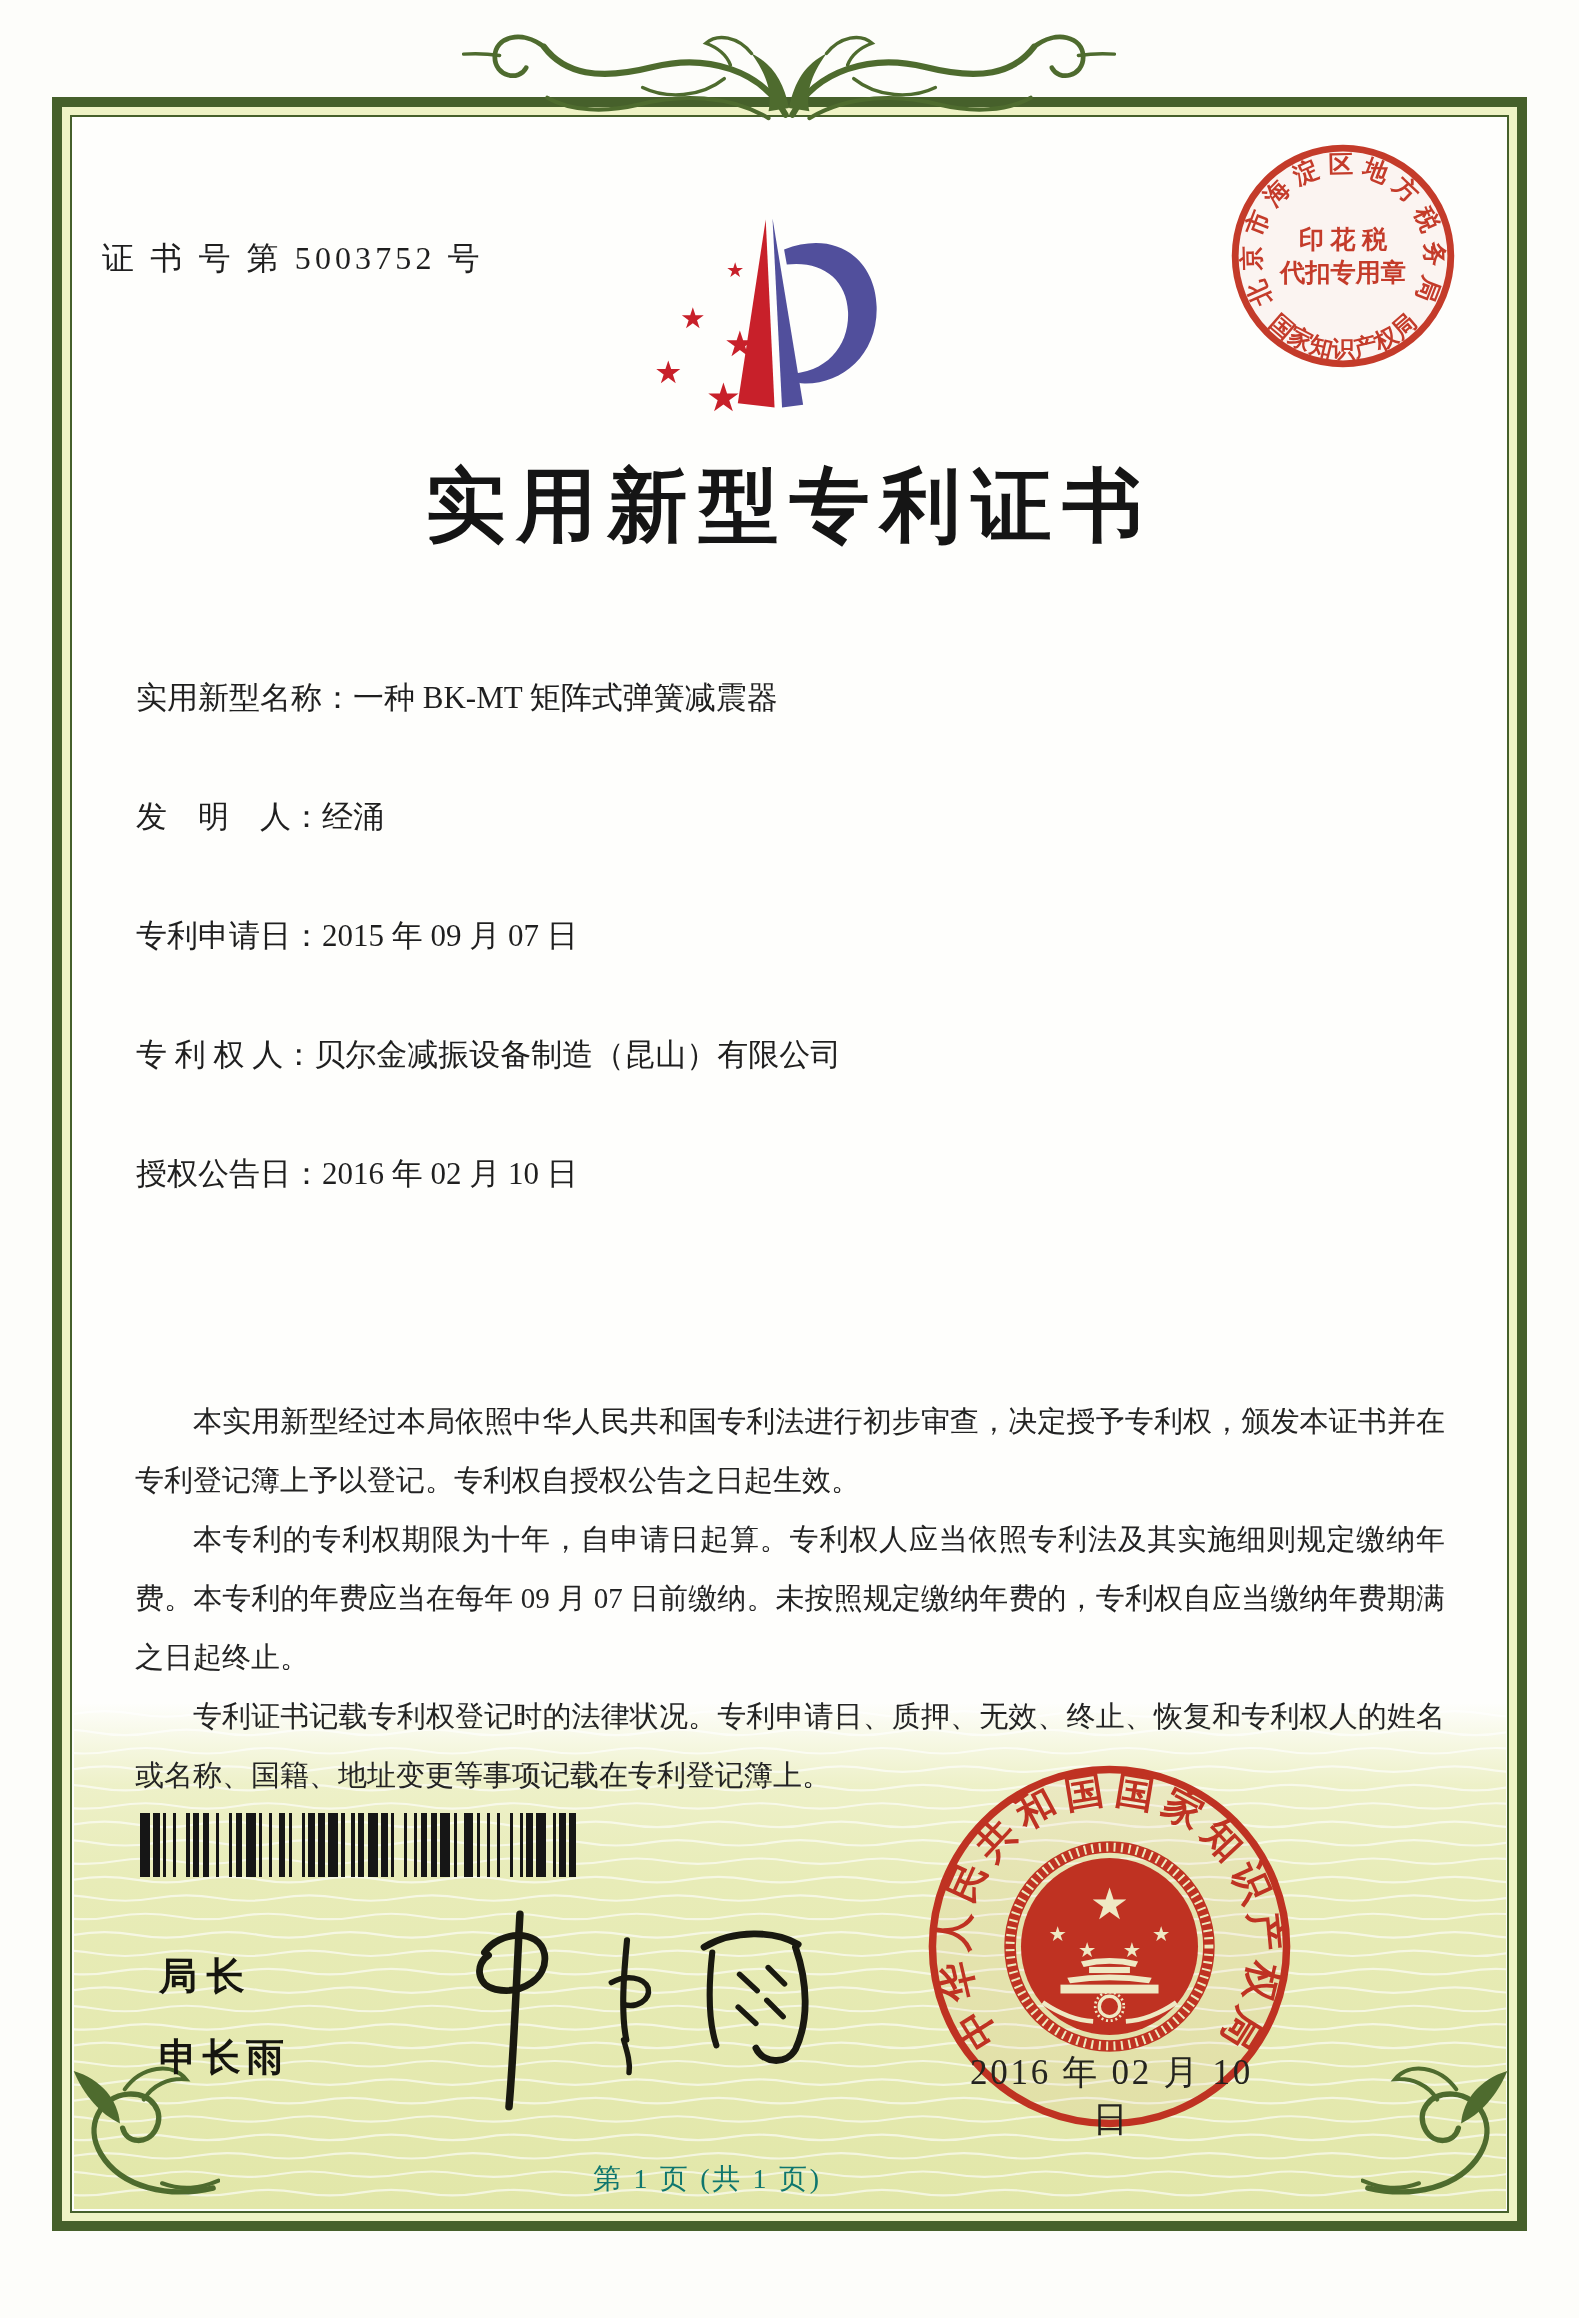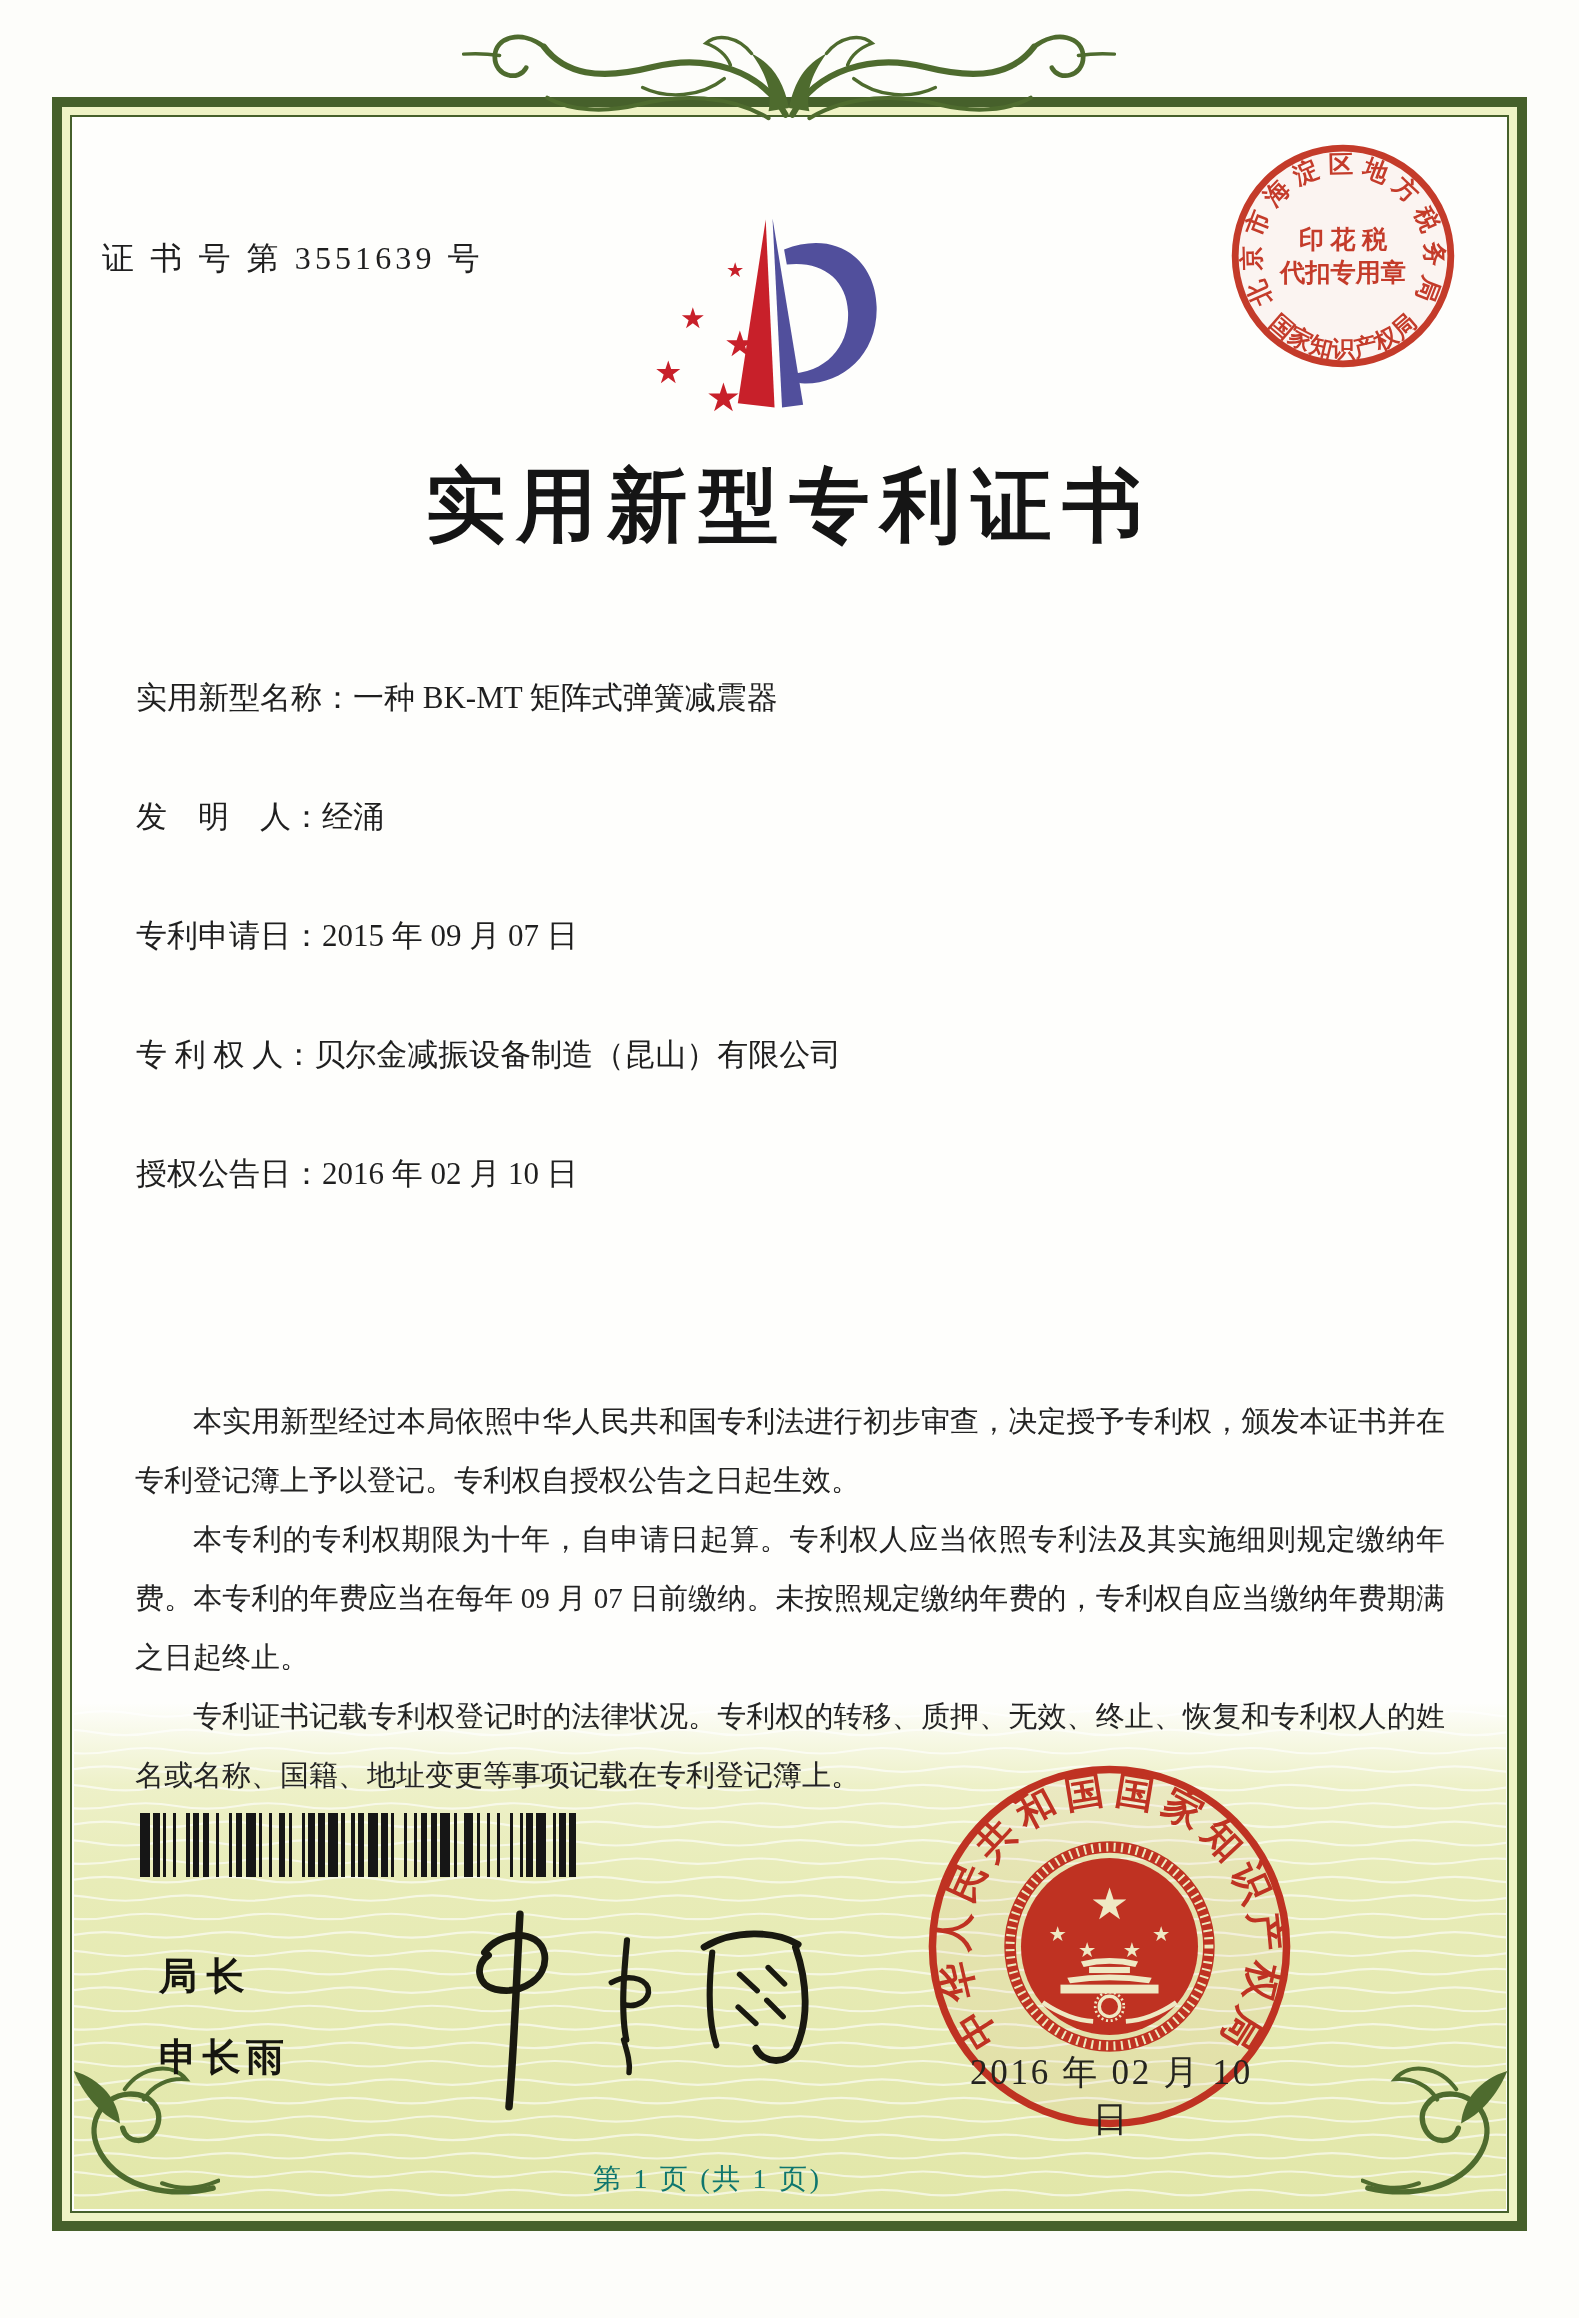--- a/index.html
+++ b/index.html
@@ -114,21 +114,21 @@
   </svg>
   <svg class="ornament-br" width="160" height="153" viewBox="0 0 235 225">
     <g stroke="#4e6b2e" fill="none" stroke-linecap="round">
       <path d="M225,200 C160,215 90,200 60,150 C35,108 60,65 100,62 C135,60 155,88 140,115 C128,136 98,135 92,112" stroke-width="8"></path>
       <path d="M20,28 C60,40 85,70 88,105 C60,92 35,64 20,28 Z" fill="#4e6b2e" stroke="none"></path>
       <path d="M95,55 C120,20 165,15 185,40 C160,38 136,48 123,70" stroke-width="6"></path>
       <path d="M150,193 C180,204 205,201 233,189" stroke-width="6"></path>
     </g>
   </svg>
 
-  <div class="certno">证 书 号 第 3551639 号</div>
+  <div class="certno">证 书 号 第 5003752 号</div>
 
   <svg class="logo" width="245" height="211" viewBox="0 0 360 310">
     <g fill="#c8202a" font-family="DejaVu Sans, sans-serif" text-anchor="middle">
       <text x="150" y="99" font-size="30">★</text>
       <text x="88" y="173" font-size="42">★</text>
       <text x="157" y="214" font-size="52">★</text>
       <text x="52" y="254" font-size="46">★</text>
       <text x="133" y="296" font-size="58">★</text>
     </g>
     <path d="M195,14 L208,290 L154,284 Z" fill="#c8202a"></path>
@@ -169,21 +169,21 @@
       <span>专 利 权 人：</span><span>贝尔金减振设备制造（昆山）有限公司</span>
     </div>
     <div class="row">
       <span>授权公告日：</span><span>2016 年 02 月 10 日</span>
     </div>
   </div>
 
   <div class="paras">
     <p>本实用新型经过本局依照中华人民共和国专利法进行初步审查，决定授予专利权，颁发本证书并在专利登记簿上予以登记。专利权自授权公告之日起生效。</p>
     <p>本专利的专利权期限为十年，自申请日起算。专利权人应当依照专利法及其实施细则规定缴纳年费。本专利的年费应当在每年 09 月 07 日前缴纳。未按照规定缴纳年费的，专利权自应当缴纳年费期满之日起终止。</p>
-    <p>专利证书记载专利权登记时的法律状况。专利权的转移、质押、无效、终止、恢复和专利权人的姓名或名称、国籍、地址变更等事项记载在专利登记簿上。</p>
+    <p>专利证书记载专利权登记时的法律状况。专利申请日、质押、无效、终止、恢复和专利权人的姓名或名称、国籍、地址变更等事项记载在专利登记簿上。</p>
   </div>
 
   <div class="barcode">
       <span style="flex:3;background:#161616"></span>
       <span style="flex:1;background:transparent"></span>
       <span style="flex:2;background:#161616"></span>
       <span style="flex:1;background:transparent"></span>
       <span style="flex:1;background:#161616"></span>
       <span style="flex:2;background:transparent"></span>
       <span style="flex:1;background:#161616"></span>

